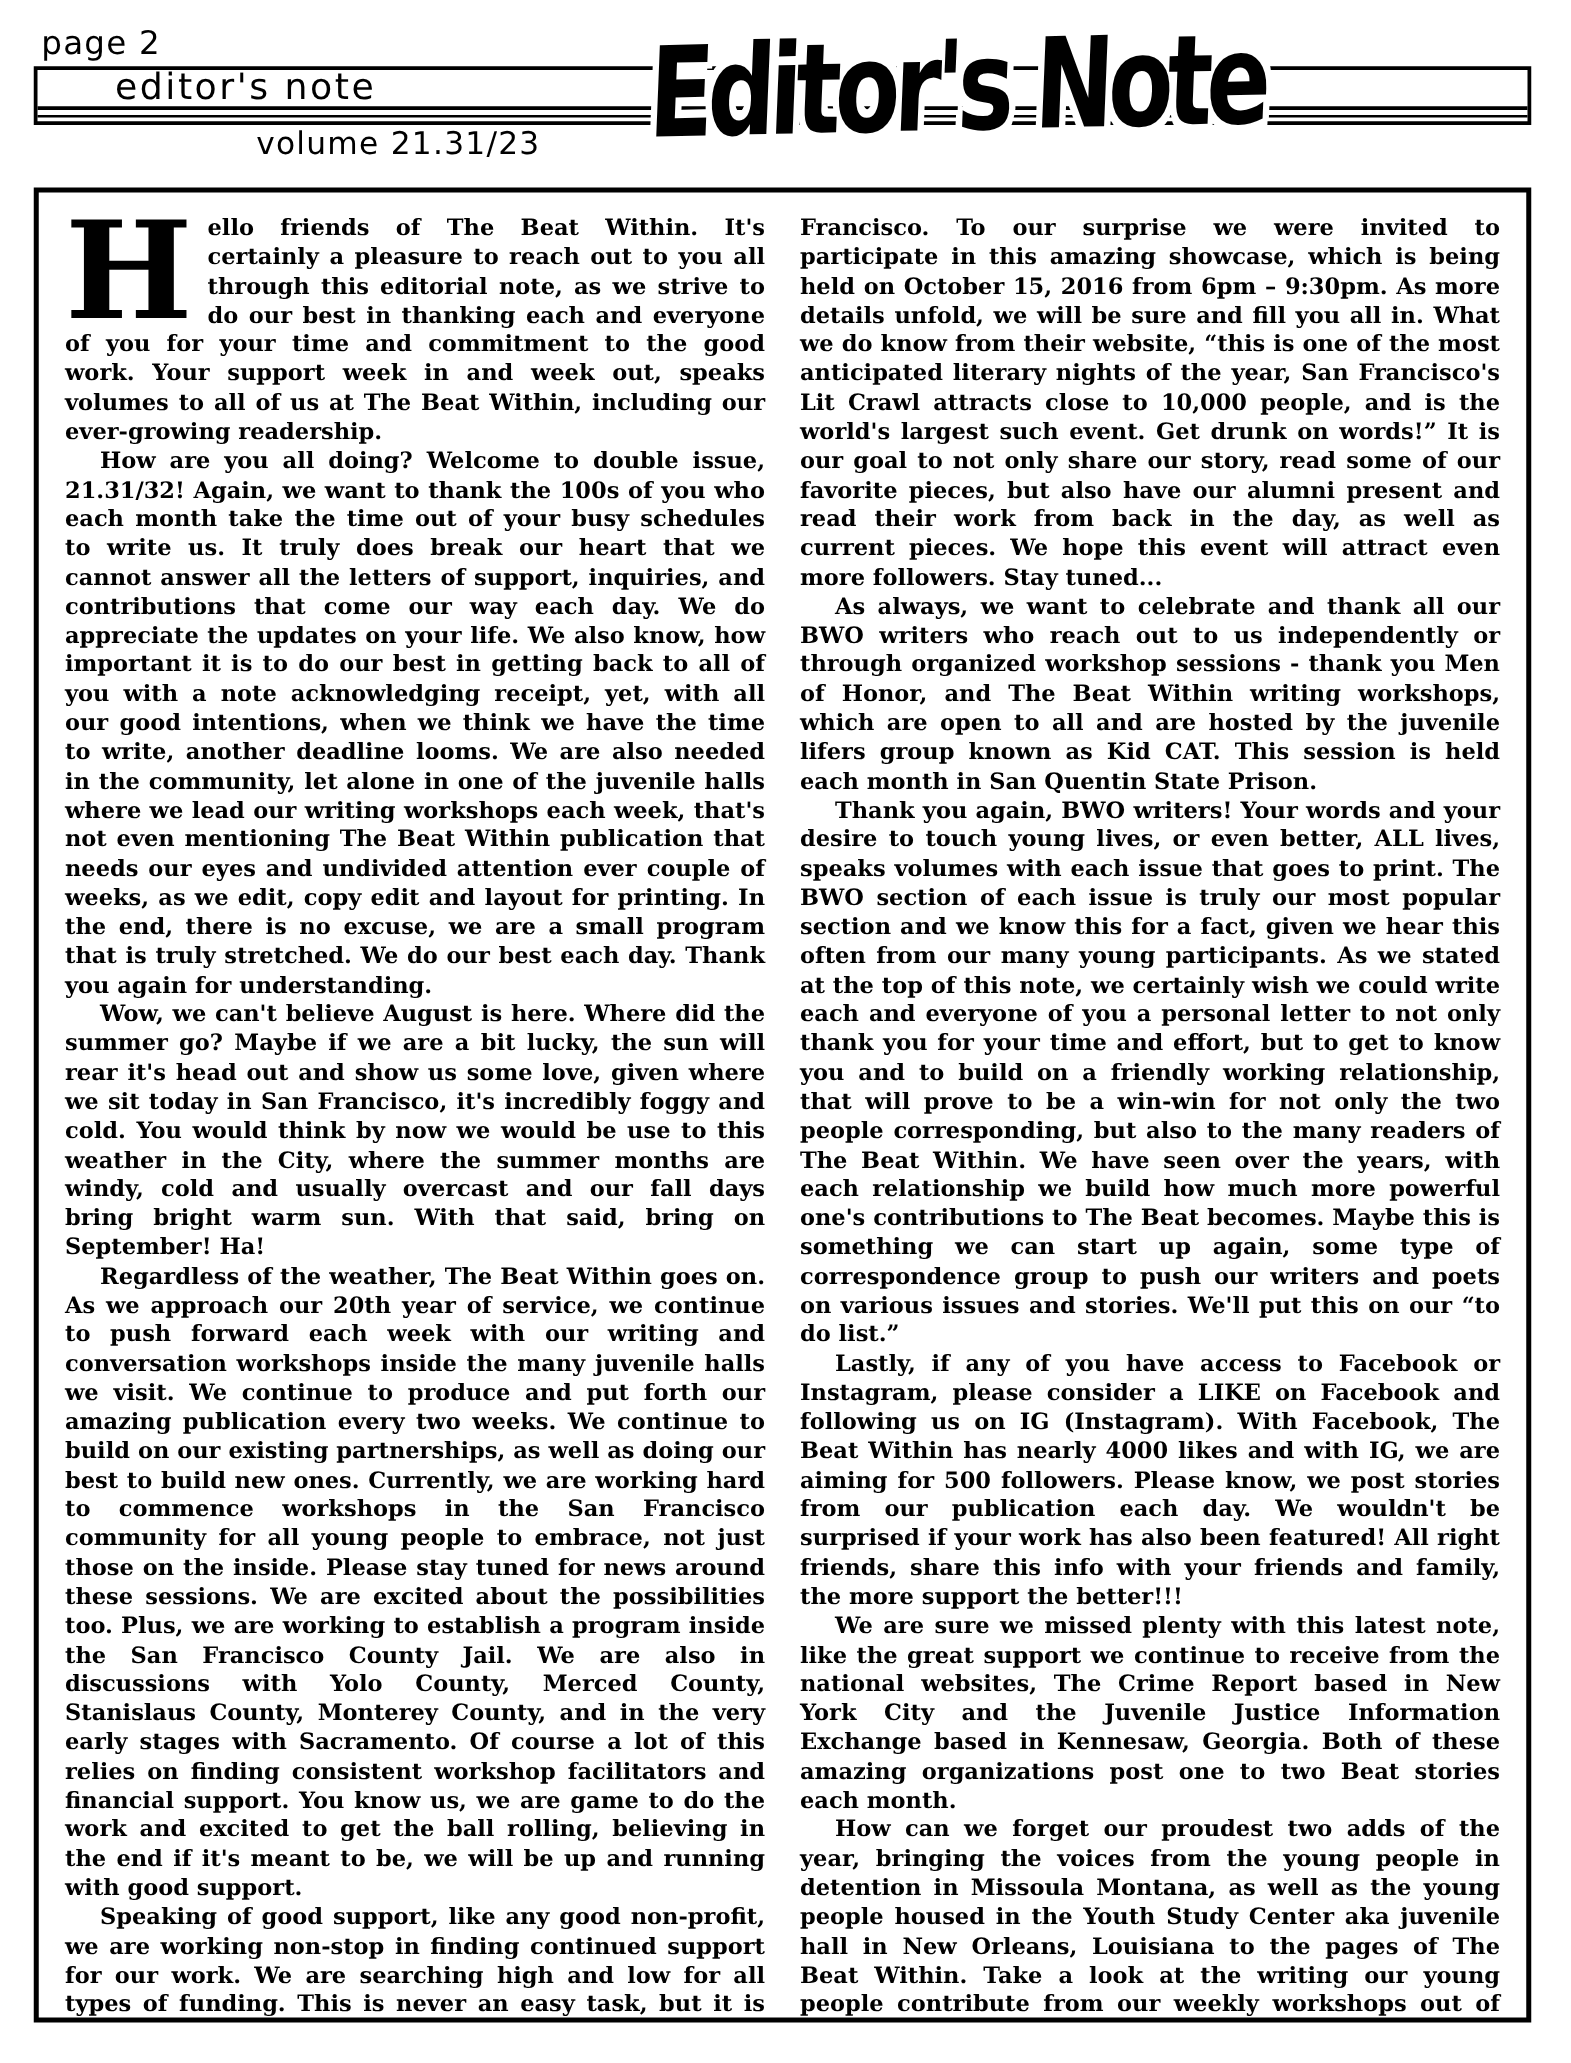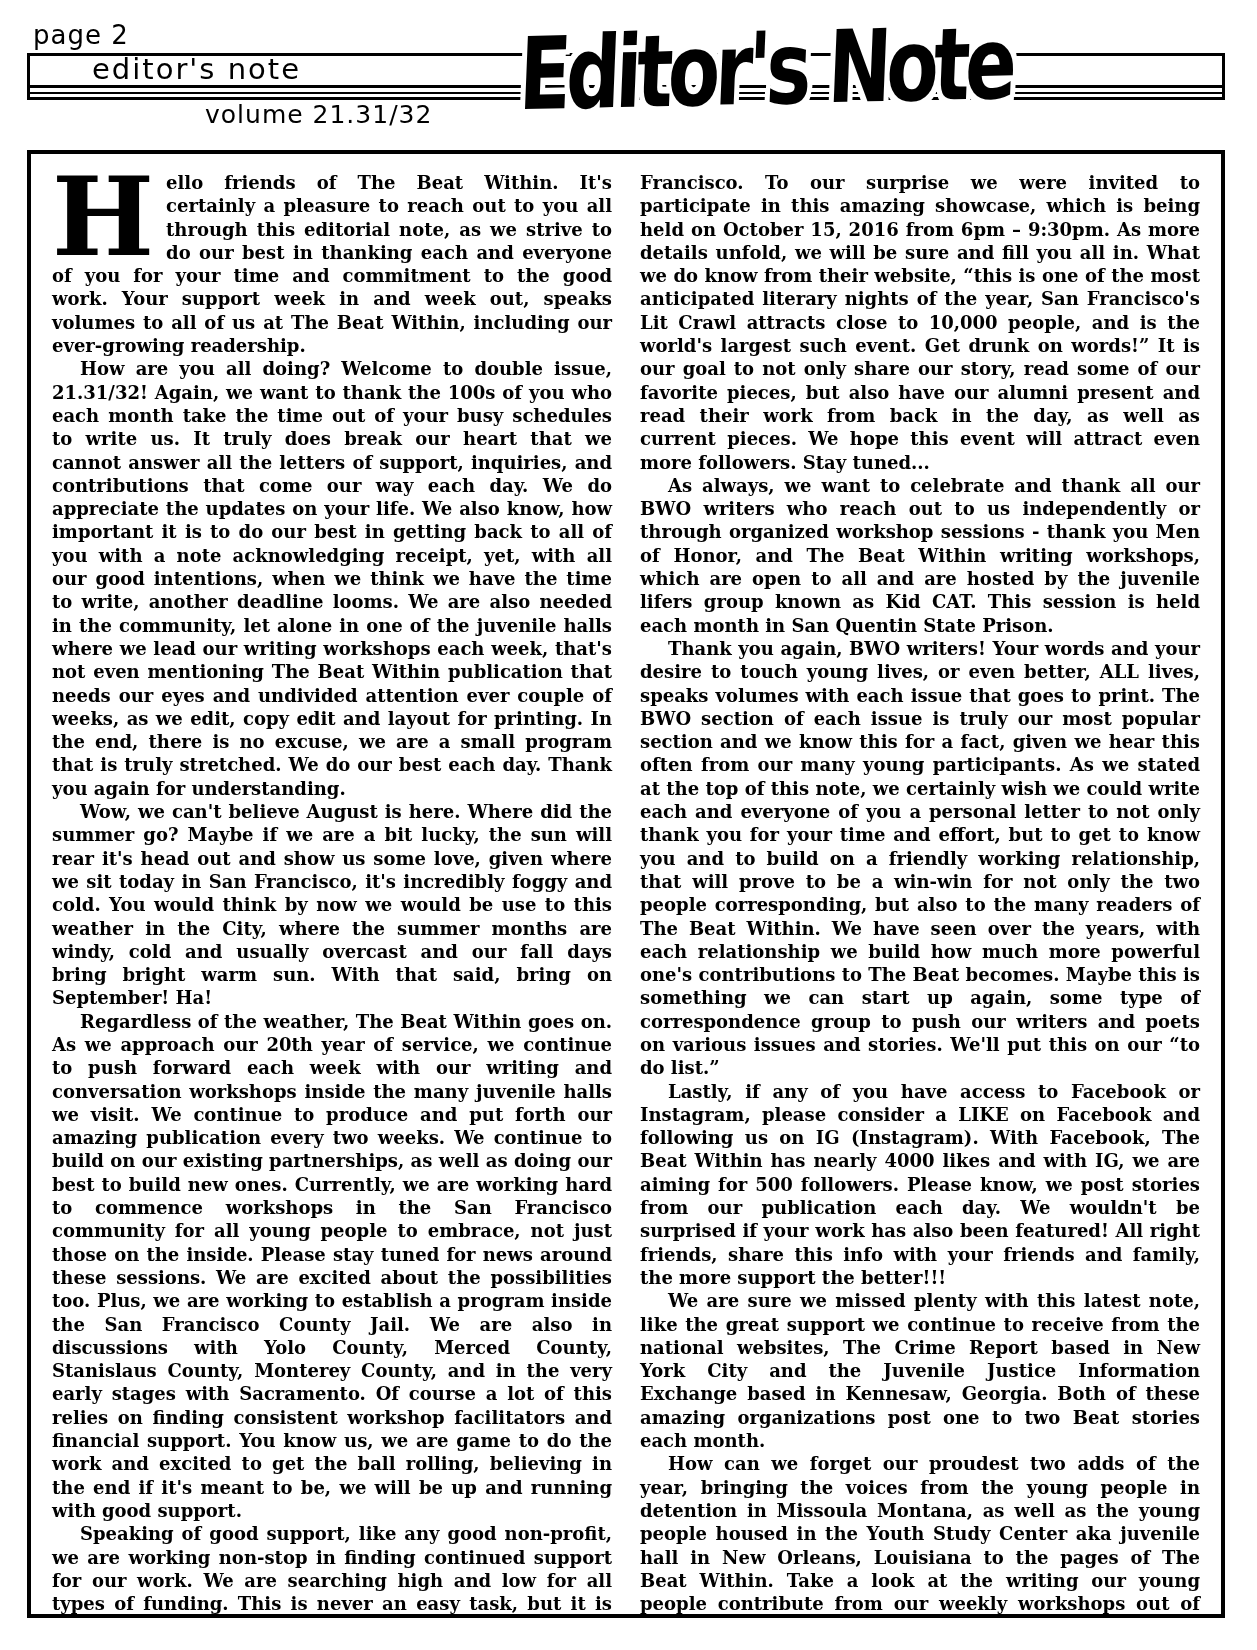--- a/index.html
+++ b/index.html
@@ -66,21 +66,21 @@
 
   <div class="band">
     <div class="band-title-row">
       <span class="band-title">editor's note</span>
     </div>
     <div class="band-sp1"></div>
     <div class="band-thin"></div>
     <div class="band-sp2"></div>
   </div>
 
-  <div class="volume">volume 21.31/32</div>
+  <div class="volume">volume 21.31/23</div>
 
   <div class="logo">Editor's Note</div>
 </div>
 
 <div class="article-box">
   <div class="cols">
 
     <div class="col">
       <p><span class="dropcap">H</span><span>ello friends of The Beat Within.  It's certainly a pleasure to reach out to you all through this editorial note, as we strive to do our best in thanking each and everyone of you for your time and commitment to the good work.  Your support week in and week out, speaks volumes to all of us at The Beat Within, including our ever-growing readership.</span></p>
       <p class="indent">How are you all doing? Welcome to double issue, 21.31/32! Again, we want to thank the 100s of you who each month take the time out of your busy schedules to write us. It truly does break our heart that we cannot answer all the letters of support, inquiries, and contributions that come our way each day.  We do appreciate the updates on your life. We also know, how important it is to do our best in getting back to all of you with a note acknowledging receipt, yet, with all our good intentions, when we think we have the time to write, another deadline looms. We are also needed in the community, let alone in one of the juvenile halls where we lead our writing workshops each week, that's not even mentioning The Beat Within publication that needs our eyes and undivided attention ever couple of weeks, as we edit, copy edit and layout for printing.  In the end, there is no excuse, we are a small program that is truly stretched. We do our best each day. Thank you again for understanding.</p>

